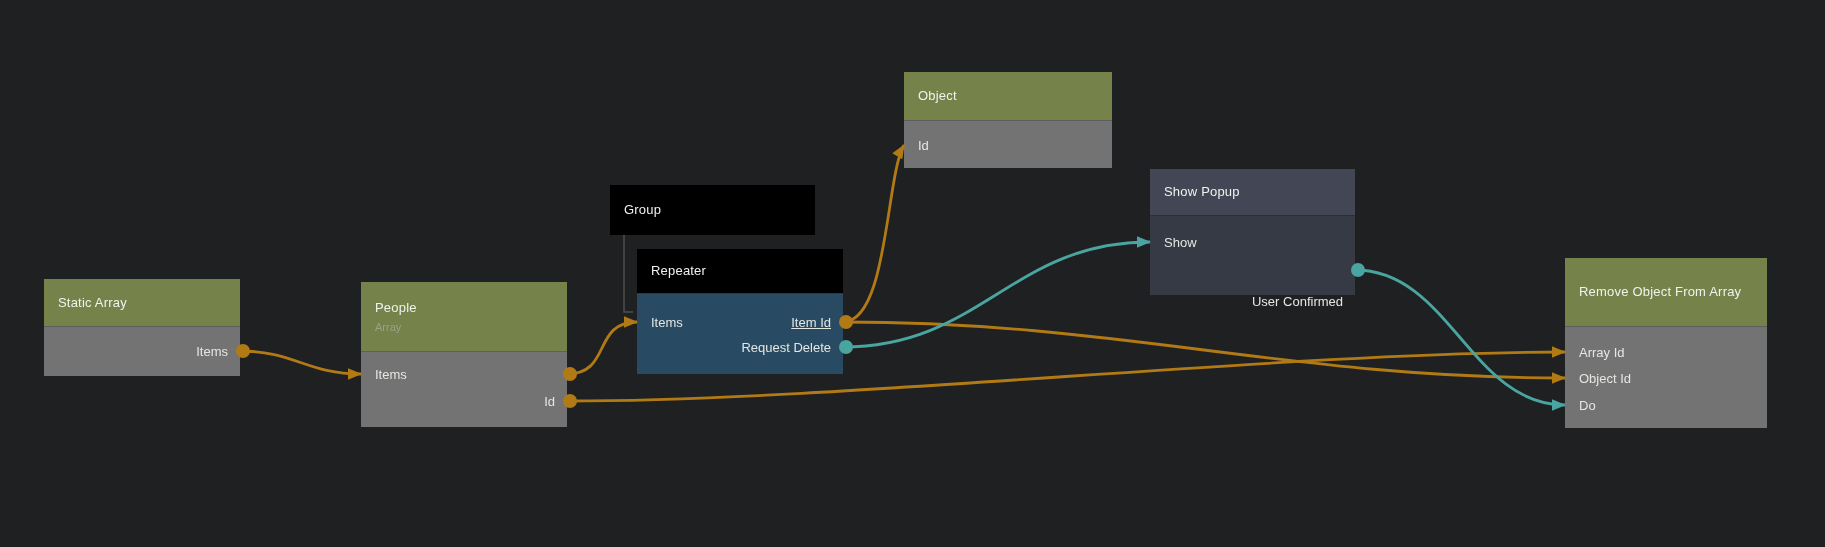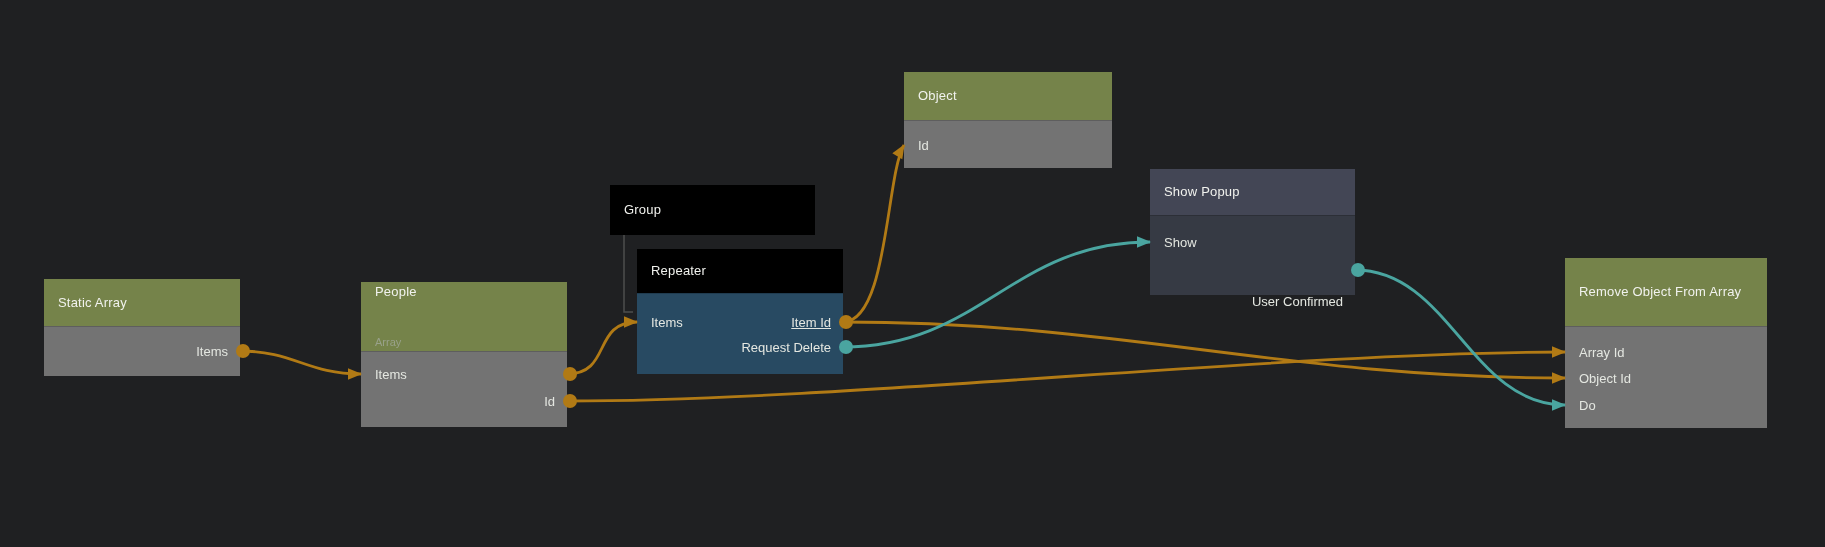--- a/index.html
+++ b/index.html
@@ -71,21 +71,21 @@
 <div id="canvas">
     <div class="node green" style="left: 44px; top: 279px; width: 196px; height: 97px;">
       <div class="header" style="height: 47px;">
         <div class="title">Static Array</div>
       </div>
       <div class="body" style="height: 50px;">
         <span class="port right" style="top: 17px;">Items</span>
       </div>
     </div>
     <div class="node green" style="left: 361px; top: 282px; width: 206px; height: 145px;">
-      <div class="header" style="height: 69px; justify-content: space-between;">
+      <div class="header" style="height: 69px;">
         <div class="title">People</div>
         <div class="subtitle">Array</div>
       </div>
       <div class="body" style="height: 76px;">
         <span class="port left" style="top: 15px;">Items</span>
         <span class="port right" style="top: 42px;">Id</span>
       </div>
     </div>
     <div class="node blue headeronly" style="left: 610px; top: 185px; width: 205px; height: 50px;">
       <div class="header" style="height: 50px;">

